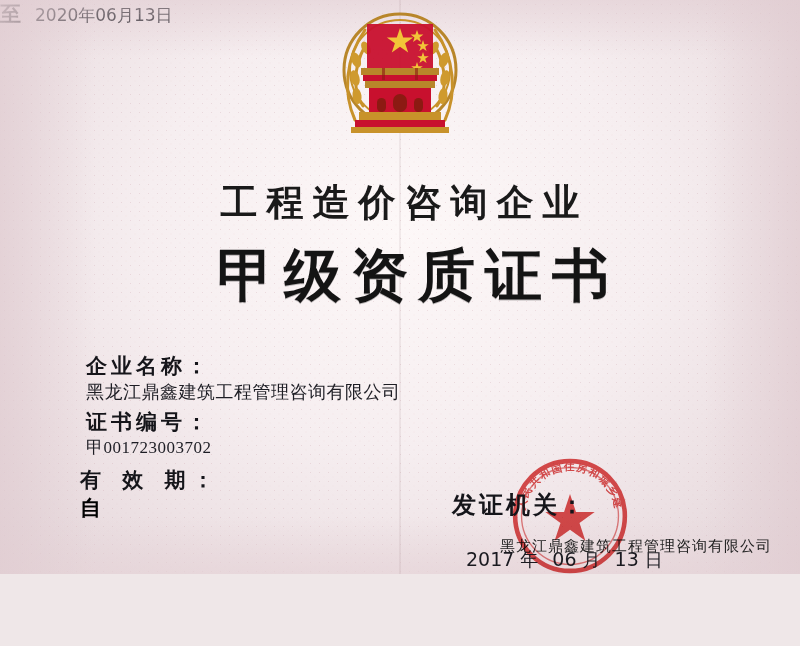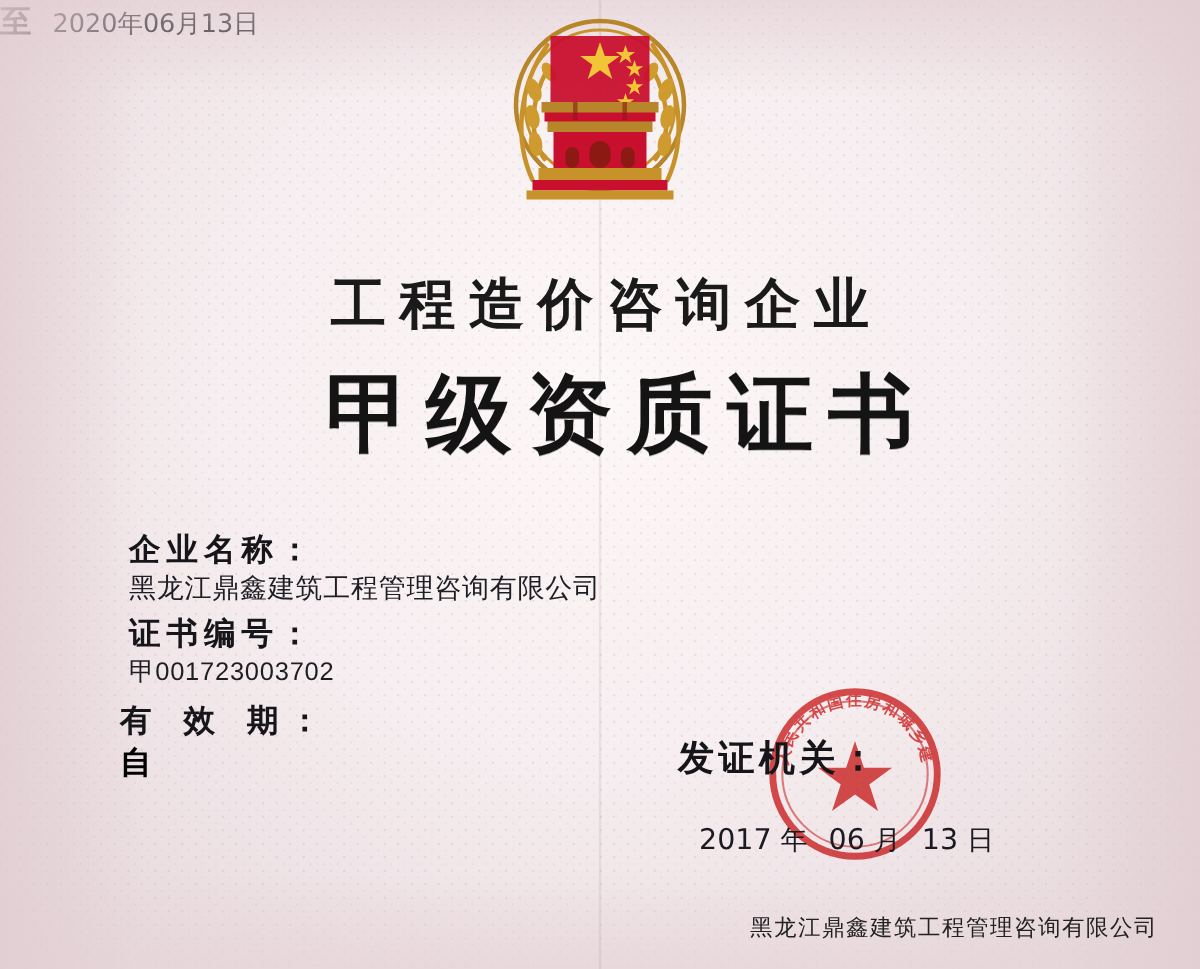--- a/index.html
+++ b/index.html
@@ -10,21 +10,21 @@
     width: 800px;
     height: 646px;
     overflow: hidden;
     font-family: "Liberation Sans", sans-serif;
     background: #efe7e8;
   }
 
   .certificate {
     position: relative;
     width: 800px;
-    height: 646px;
+    height: 574px;
     background:
       radial-gradient(ellipse at 50% 40%, #fdf8f8 0%, #f6eef0 45%, #ece0e3 75%, #e2d4d8 100%);
     overflow: hidden;
   }
 
   
   .texture {
     position: absolute;
     inset: 0;
     background-image:
@@ -111,21 +111,21 @@
     color: #1d1d24;
     white-space: nowrap;
   }
 
   #field-company { top: 352px; left: 74px; }
   #field-company .field-label { letter-spacing: 4px; }
   #field-company .field-value { margin-left: 12px; font-size: 18px; letter-spacing: 0.5px; }
 
   #field-number { top: 408px; left: 74px; }
   #field-number .field-label { letter-spacing: 4px; }
-  #field-number .field-value { margin-left: 12px; font-family: Liberation Sans, sans-serif; font-size: 17px; letter-spacing: 0.5px; }
+  #field-number .field-value { margin-left: 12px; font-family: Liberation Serif, serif; font-size: 17px; letter-spacing: 0.5px; }
 
   #field-validity { top: 466px; left: 74px; }
   #field-validity .field-label { letter-spacing: 7px; }
   #field-validity .from-mark { margin-left: 6px; font-family: "DejaVu Serif", serif; font-weight: bold; font-size: 21px; }
   #field-validity .field-value { margin-left: 14px; font-size: 17px; }
 
   #field-validity-to { top: 516px; left: 205px; display: flex; align-items: baseline; }
   #field-validity-to .to-mark { font-family: "DejaVu Serif", serif; font-weight: bold; font-size: 21px; color: #15151a; }
   #field-validity-to .field-value { margin-left: 14px; font-size: 17px; }
 

